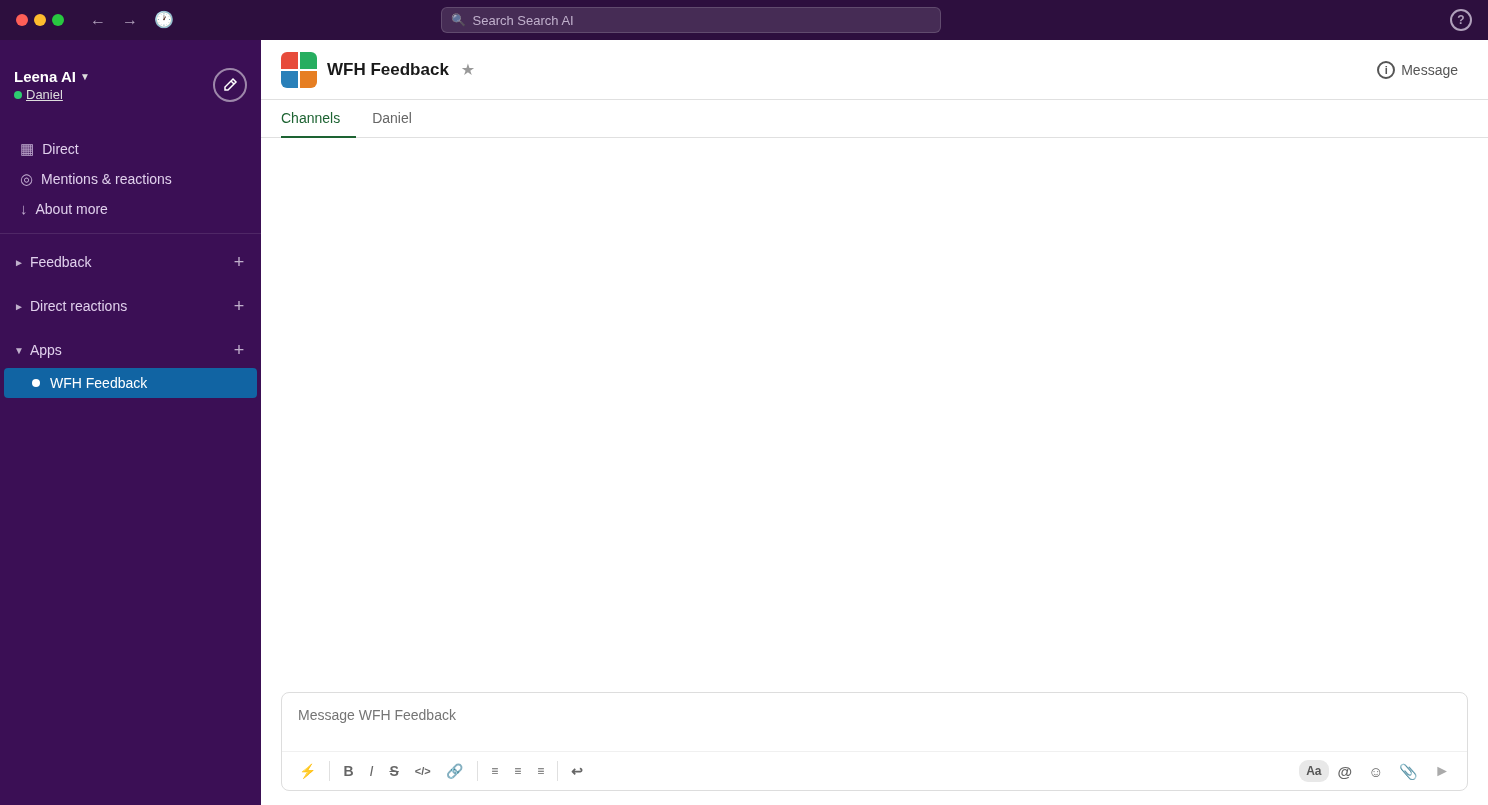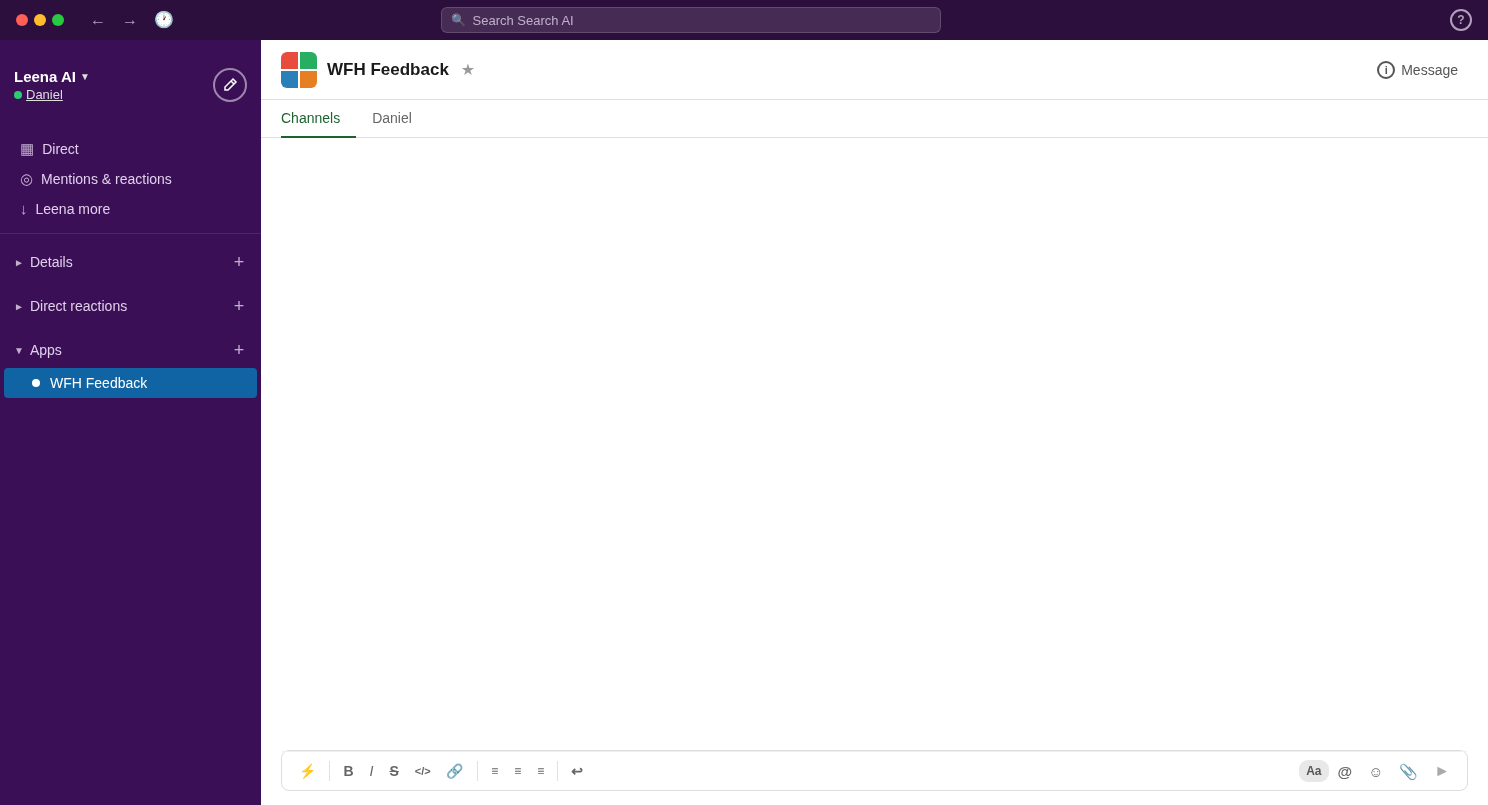--- a/index.html
+++ b/index.html
@@ -471,31 +471,31 @@
       <div class="sidebar-nav-item">
         <span class="icon">▦</span>
         <span>Direct</span>
       </div>
       <div class="sidebar-nav-item">
         <span class="icon">◎</span>
         <span>Mentions &amp; reactions</span>
       </div>
       <div class="sidebar-nav-item">
         <span class="icon">↓</span>
-        <span>Leena more</span>
+        <span>About more</span>
       </div>
     </div>
 
     <div class="sidebar-divider"></div>
 
     <div class="sidebar-section">
       <div class="sidebar-section-header">
         <div class="sidebar-section-header-left">
           <span class="section-arrow">►</span>
-          <span>Details</span>
+          <span>Feedback</span>
         </div>
         <span class="section-plus">+</span>
       </div>
     </div>
 
     <div class="sidebar-section">
       <div class="sidebar-section-header">
         <div class="sidebar-section-header-left">
           <span class="section-arrow">►</span>
           <span>Direct reactions</span>
@@ -542,20 +542,21 @@
     </div>
 
     <div class="tabs-bar">
       <div class="tab active">Channels</div>
       <div class="tab">Daniel</div>
     </div>
 
     <div class="messages-area"></div>
 
     <div class="message-input-container">
+      <textarea class="message-input-field" placeholder="Message WFH Feedback" style=""></textarea>
       <div class="message-toolbar">
         <button class="toolbar-btn" title="Shortcuts">⚡</button>
         <div class="toolbar-divider"></div>
         <button class="toolbar-btn" title="Bold" style="font-weight:900;font-style:normal;">B</button>
         <button class="toolbar-btn" title="Italic" style="font-style:italic;font-weight:normal;">I</button>
         <button class="toolbar-btn" title="Strikethrough" style="text-decoration:line-through;">S</button>
         <button class="toolbar-btn" title="Code" style="font-size:11px;">&lt;/&gt;</button>
         <button class="toolbar-btn" title="Link">🔗</button>
         <div class="toolbar-divider"></div>
         <button class="toolbar-btn" title="Ordered list" style="font-size:12px;">≡</button>

